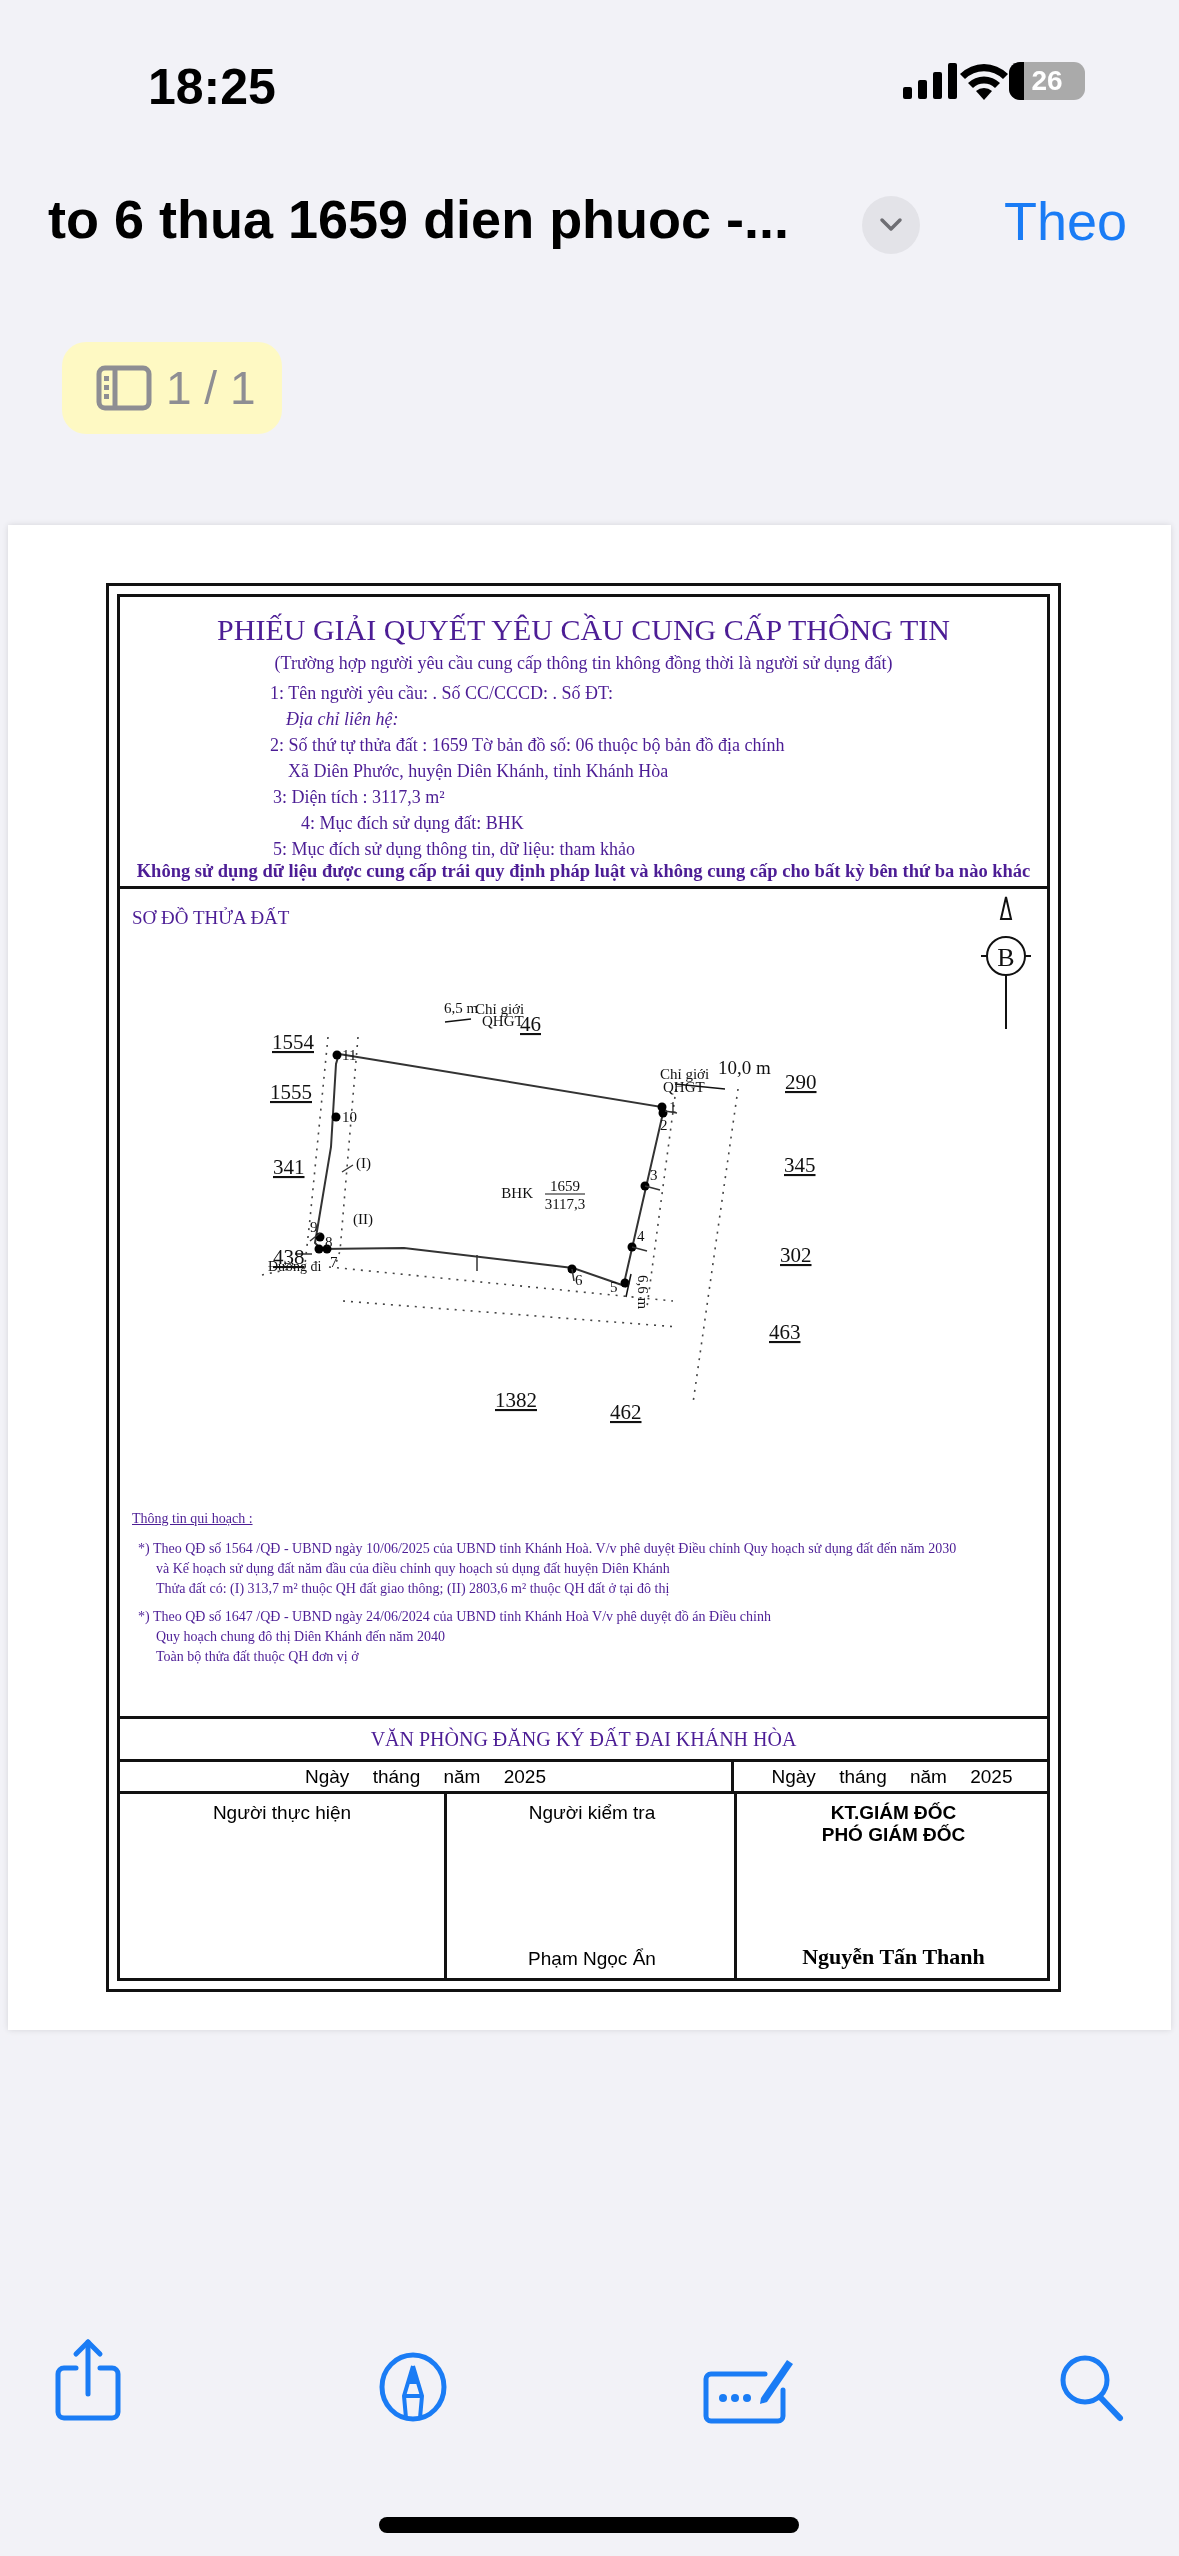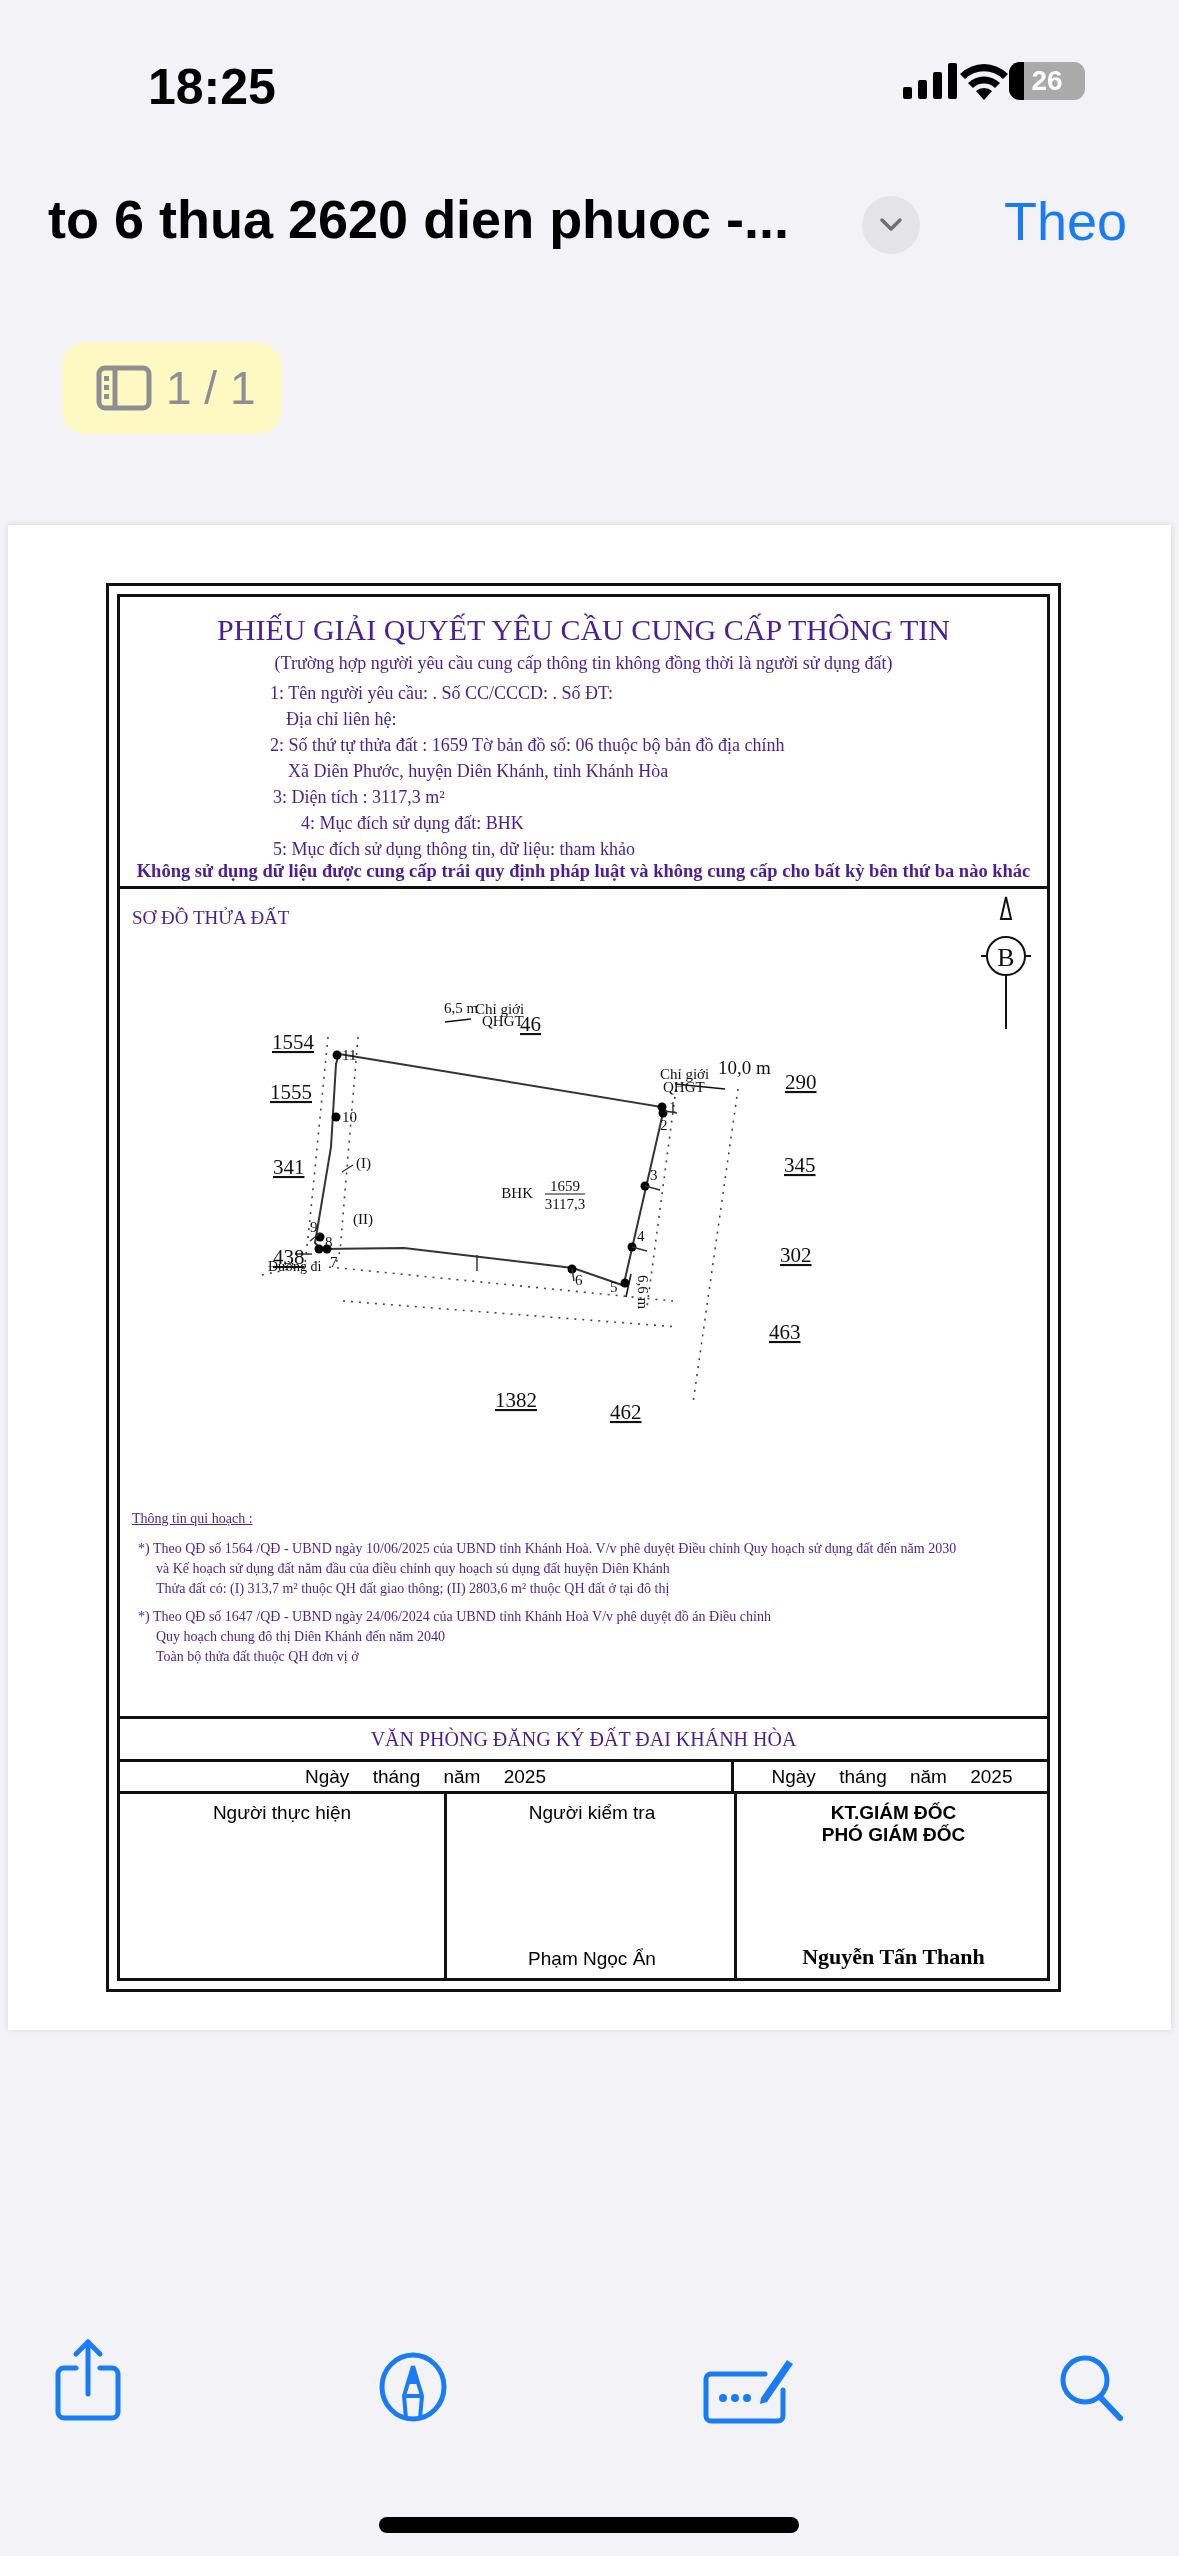--- a/index.html
+++ b/index.html
@@ -73,21 +73,21 @@
     <path d="M9 21 A23 23 0 0 1 41 21 L36 26 A16 16 0 0 0 14 26 Z" fill="#000"></path>
     <path d="M1 12 A34 34 0 0 1 49 12 L44 17 A27 27 0 0 0 6 17 Z" fill="#000"></path>
   </svg>
   <div class="battery">
     <div class="fill"></div>
     <span class="txt">26</span>
   </div>
   <div class="battery-tip"></div>
 </div>
 
-<div class="doc-title">to 6 thua 2620 dien phuoc -...</div>
+<div class="doc-title">to 6 thua 1659 dien phuoc -...</div>
 <div class="title-chevron">
   <svg width="24" height="16" viewBox="0 0 24 16">
     <path d="M3 3 L12 12 L21 3" stroke="#6e6e73" stroke-width="3.5" fill="none" stroke-linecap="round" stroke-linejoin="round"></path>
   </svg>
 </div>
 <div class="done-btn">Theo</div>
 
 <div class="page-indicator">
   <svg width="56" height="46" viewBox="0 0 56 46">
     <rect x="3" y="3" width="50" height="40" rx="6" stroke="#8e8e93" stroke-width="5" fill="none"></rect>
@@ -100,21 +100,21 @@
 </div>
 
 <div class="page">
   <div class="outer-border">
     <div class="inner-border">
 
       <div class="hdr serif">
         <div class="main-title">PHIẾU GIẢI QUYẾT YÊU CẦU CUNG CẤP THÔNG TIN</div>
         <div class="subtitle">(Trường hợp người yêu cầu cung cấp thông tin không đồng thời là người sử dụng đất)</div>
         <div class="line" style="left:150px; top:86px;">1: Tên người yêu cầu: . Số CC/CCCD: . Số ĐT:</div>
-        <div class="line" style="left:166px; top:112px;">Địa chỉ liên hệ:</div>
+        <div class="line" style="left:166px; top:112px;font-style:italic;">Địa chỉ liên hệ:</div>
         <div class="line" style="left:150px; top:138px;">2: Số thứ tự thửa đất : 1659  Tờ bản đồ số: 06 thuộc bộ bản đồ địa chính</div>
         <div class="line" style="left:168px; top:164px;">Xã Diên Phước, huyện Diên Khánh, tỉnh Khánh Hòa</div>
         <div class="line" style="left:153px; top:190px;">3: Diện tích :  3117,3  m²</div>
         <div class="line" style="left:153px; top:216px;margin-left:28px;">4: Mục đích sử dụng đất: BHK</div>
         <div class="line" style="left:153px; top:242px;">5: Mục đích sử dụng thông tin, dữ liệu: tham khảo</div>
         <div class="warning">Không sử dụng dữ liệu được cung cấp trái quy định pháp luật và không cung cấp cho bất kỳ bên thứ ba nào khác</div>
       </div>
 
       <div class="diagram serif">
         <div class="sec-title">SƠ ĐỒ THỬA ĐẤT</div>

